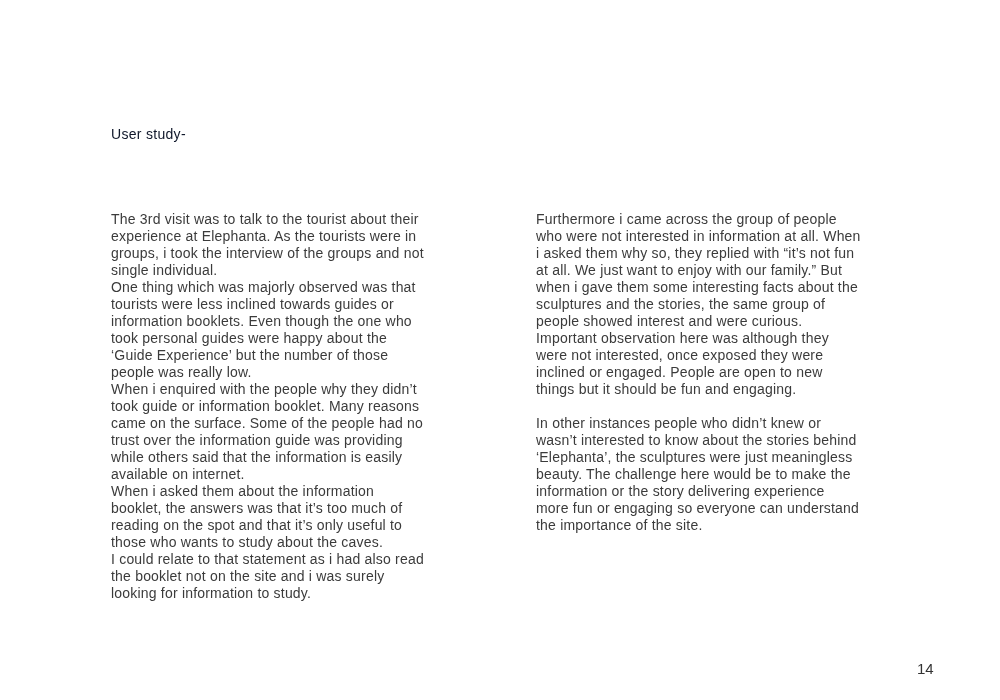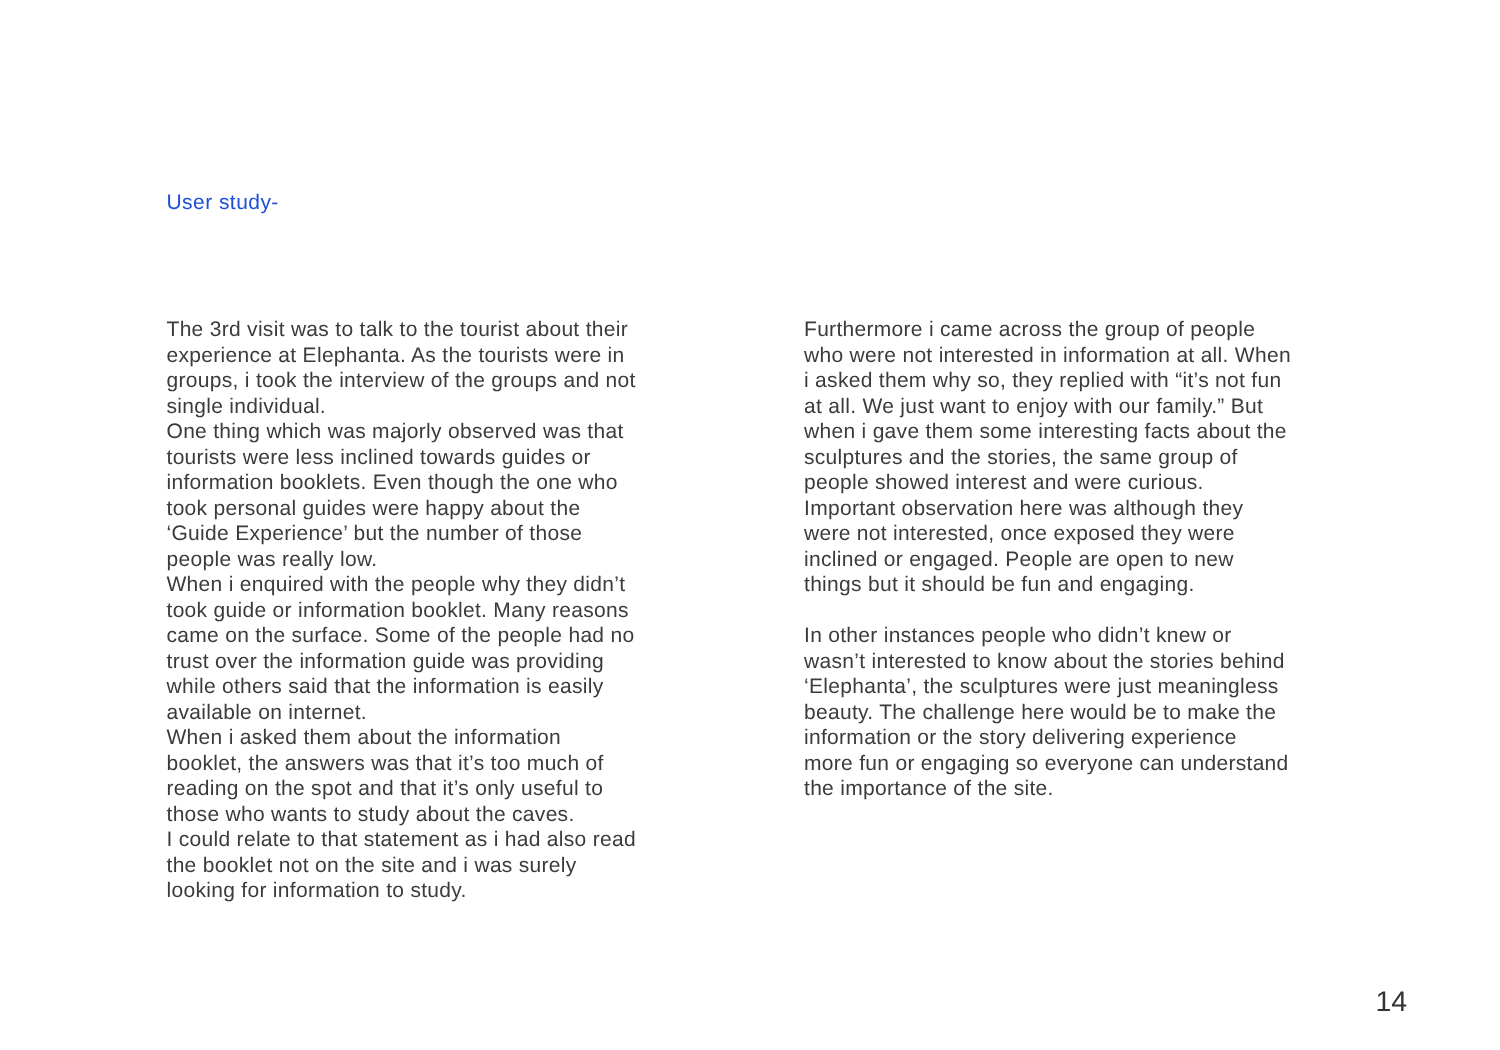--- a/index.html
+++ b/index.html
@@ -18,21 +18,21 @@
   }
   .page-title {
     position: absolute;
     left: 111px;
     top: 126px;
     margin: 0;
     font-size: 14px;
     font-weight: 500;
     line-height: 17px;
     letter-spacing: 0.3px;
-    color: #1d4ed8;
+    color: #0f172a;
   }
   .study-meta {
     position: absolute;
     left: 111px;
     top: 160px;
     font-size: 14px;
     line-height: 17px;
     letter-spacing: 0.3px;
     white-space: pre-line;
   }
@@ -49,21 +49,21 @@
     width: 395px;
   }
   .body-column.right {
     left: 536px;
     width: 405px;
   }
   .page-number {
     position: absolute;
     left: 917px;
     top: 661px;
-    font-size: 19px;
+    font-size: 15px;
     line-height: 16px;
     color: #333333;
   }
 </style>
 </head>
 <body>
 
 <div class="page">
 
   <h1 class="page-title">User study-</h1>

